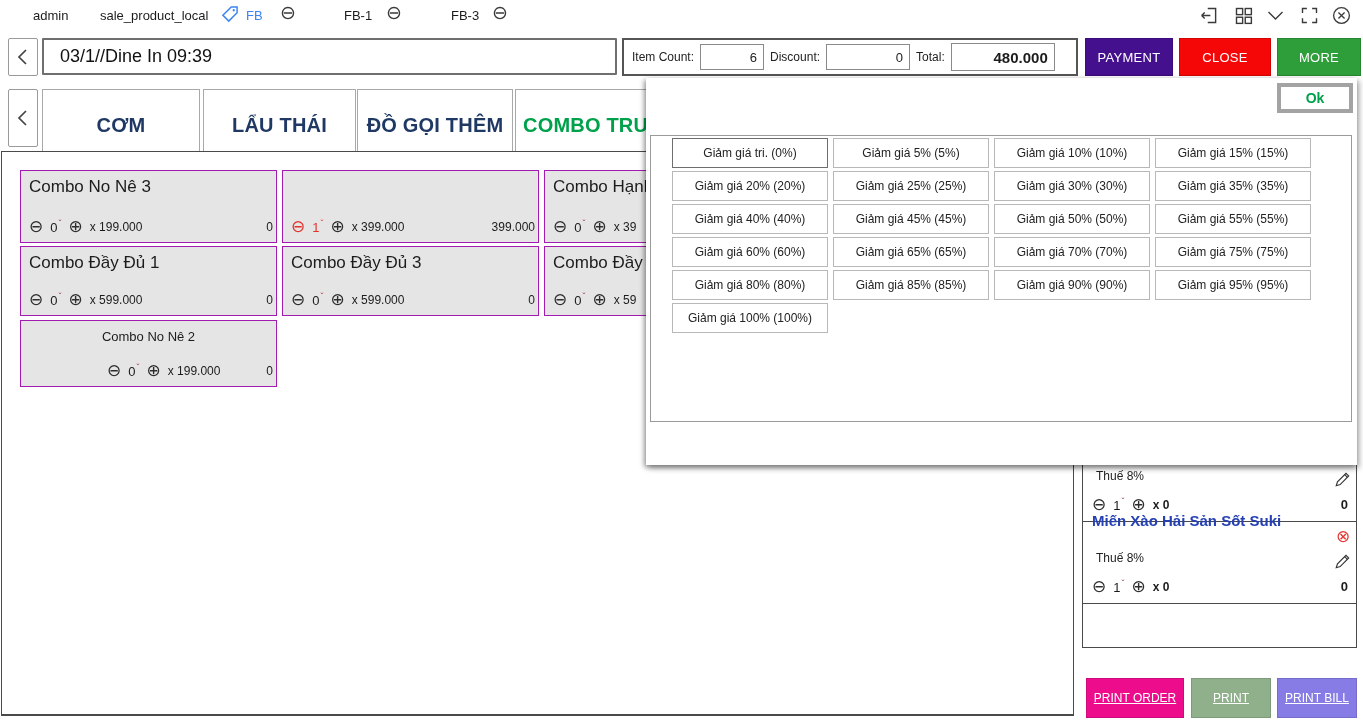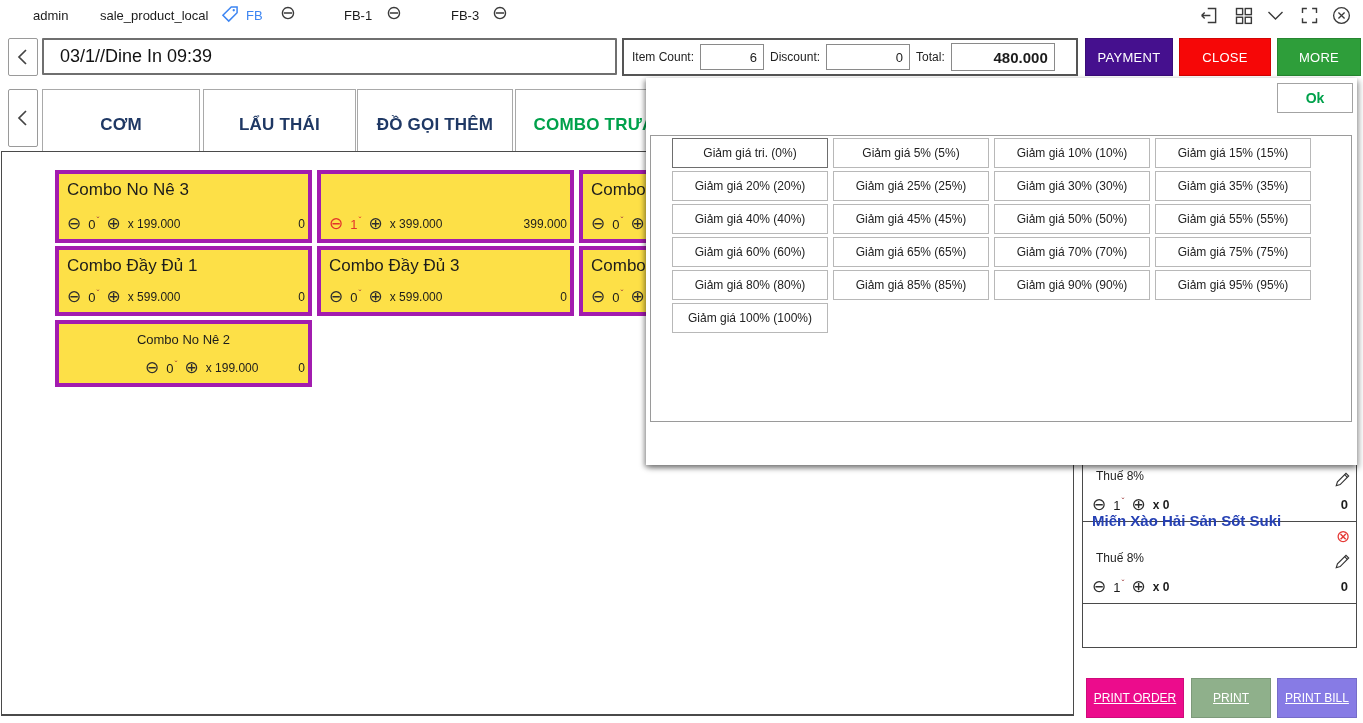--- a/index.html
+++ b/index.html
@@ -26,44 +26,44 @@
   .count-group { position:absolute; left:622px; top:38px; width:456px; height:38px;
                  border:2px solid #555; display:flex; align-items:center; padding:0 8px; gap:6px; background:#fff; }
   .cg-label { font-size:12px; color:#222; white-space:nowrap; }
   .cg-input { height:26px; border:1px solid #8a8a8a; display:flex; align-items:center;
               justify-content:flex-end; padding-right:6px; font-size:13px; background:#fff; }
   .hdr-btn { position:absolute; top:38px; height:38px; display:flex; align-items:center; justify-content:center;
              color:#fff; font-size:13px; letter-spacing:.3px; cursor:pointer; border:1px solid rgba(0,0,0,.15); }
 
   
   .tab { position:absolute; top:89px; height:72px; background:#fff; border:1px solid #a9a9a9;
-         display:flex; align-items:center; justify-content:center; font-size:17px; font-weight:bold;
+         display:flex; align-items:center; justify-content:center; font-size:20px; font-weight:bold;
          color:#1F3864; letter-spacing:.2px; cursor:pointer; white-space:nowrap; overflow:hidden; }
   .tab.sel { color:#00A14B; }
 
   
   .main-box { position:absolute; left:1px; top:151px; width:1073px; height:565px;
               border:1px solid #4a4a4a; border-bottom-width:2px; background:#fff; }
-  .card { position:absolute; background:#fde047; border:4px solid #a21caf; cursor:pointer; overflow:hidden;margin-left:35px; }
+  .card { position:absolute; background:#e5e5e5; border:1px solid #a21caf; cursor:pointer; overflow:hidden; }
   .card-title { padding:6px 8px 0 8px; font-size:17px; color:#1c1c1c; white-space:nowrap; }
   .card-qty { position:absolute; left:8px; right:3px; bottom:7px; display:flex; align-items:center; gap:7px; }
   .glyph { font-size:17px; line-height:17px; color:#2e2e2e; cursor:pointer; }
   .qty { font-size:13px; color:#1c1c1c; cursor:pointer; }
   .caret { font-size:9px; color:#a03c3c; vertical-align:6px; margin-left:1px; }
   .price { font-size:12px; color:#1c1c1c; }
   .amount { margin-left:auto; font-size:12px; color:#1c1c1c; }
   .card.hot .card-title, .card.hot .minus, .card.hot .qty, .card.hot .caret { color:#E3342B; }
   .card.mini .card-title { text-align:center; font-size:13px; padding-top:8px; }
   .card.mini .card-qty { left:86px; }
 
   
   .modal { position:absolute; left:646px; top:78px; width:711px; height:387px; background:#fff; z-index:50;
            box-shadow:-2px 2px 5px rgba(0,0,0,.35), 2px 3px 6px rgba(0,0,0,.35); }
   .ok-btn { position:absolute; left:631px; top:5px; width:76px; height:30px; background:#fff;
-            border:1px solid #a3a3a3; color:#00A14B; font-weight:bold; font-size:14px;
+            border:4px solid #a3a3a3; color:#00A14B; font-weight:bold; font-size:14px;
             display:flex; align-items:center; justify-content:center; cursor:pointer; }
   .disc-wrap { position:absolute; left:4px; top:57px; width:702px; height:287px; border:1px solid #9a9a9a;
                padding:2px 0 0 21px; display:grid; grid-template-columns:repeat(4,156px);
                grid-auto-rows:30px; column-gap:5px; row-gap:3px; align-content:start; }
   .disc-btn { background:#fff; border:1px solid #b8b8b8; font-size:12px; color:#222;
               display:flex; align-items:center; justify-content:center; cursor:pointer;
               font-family:"Liberation Sans", sans-serif; white-space:nowrap; }
   .disc-btn.focused { border-color:#6e6e6e; }
 
   

